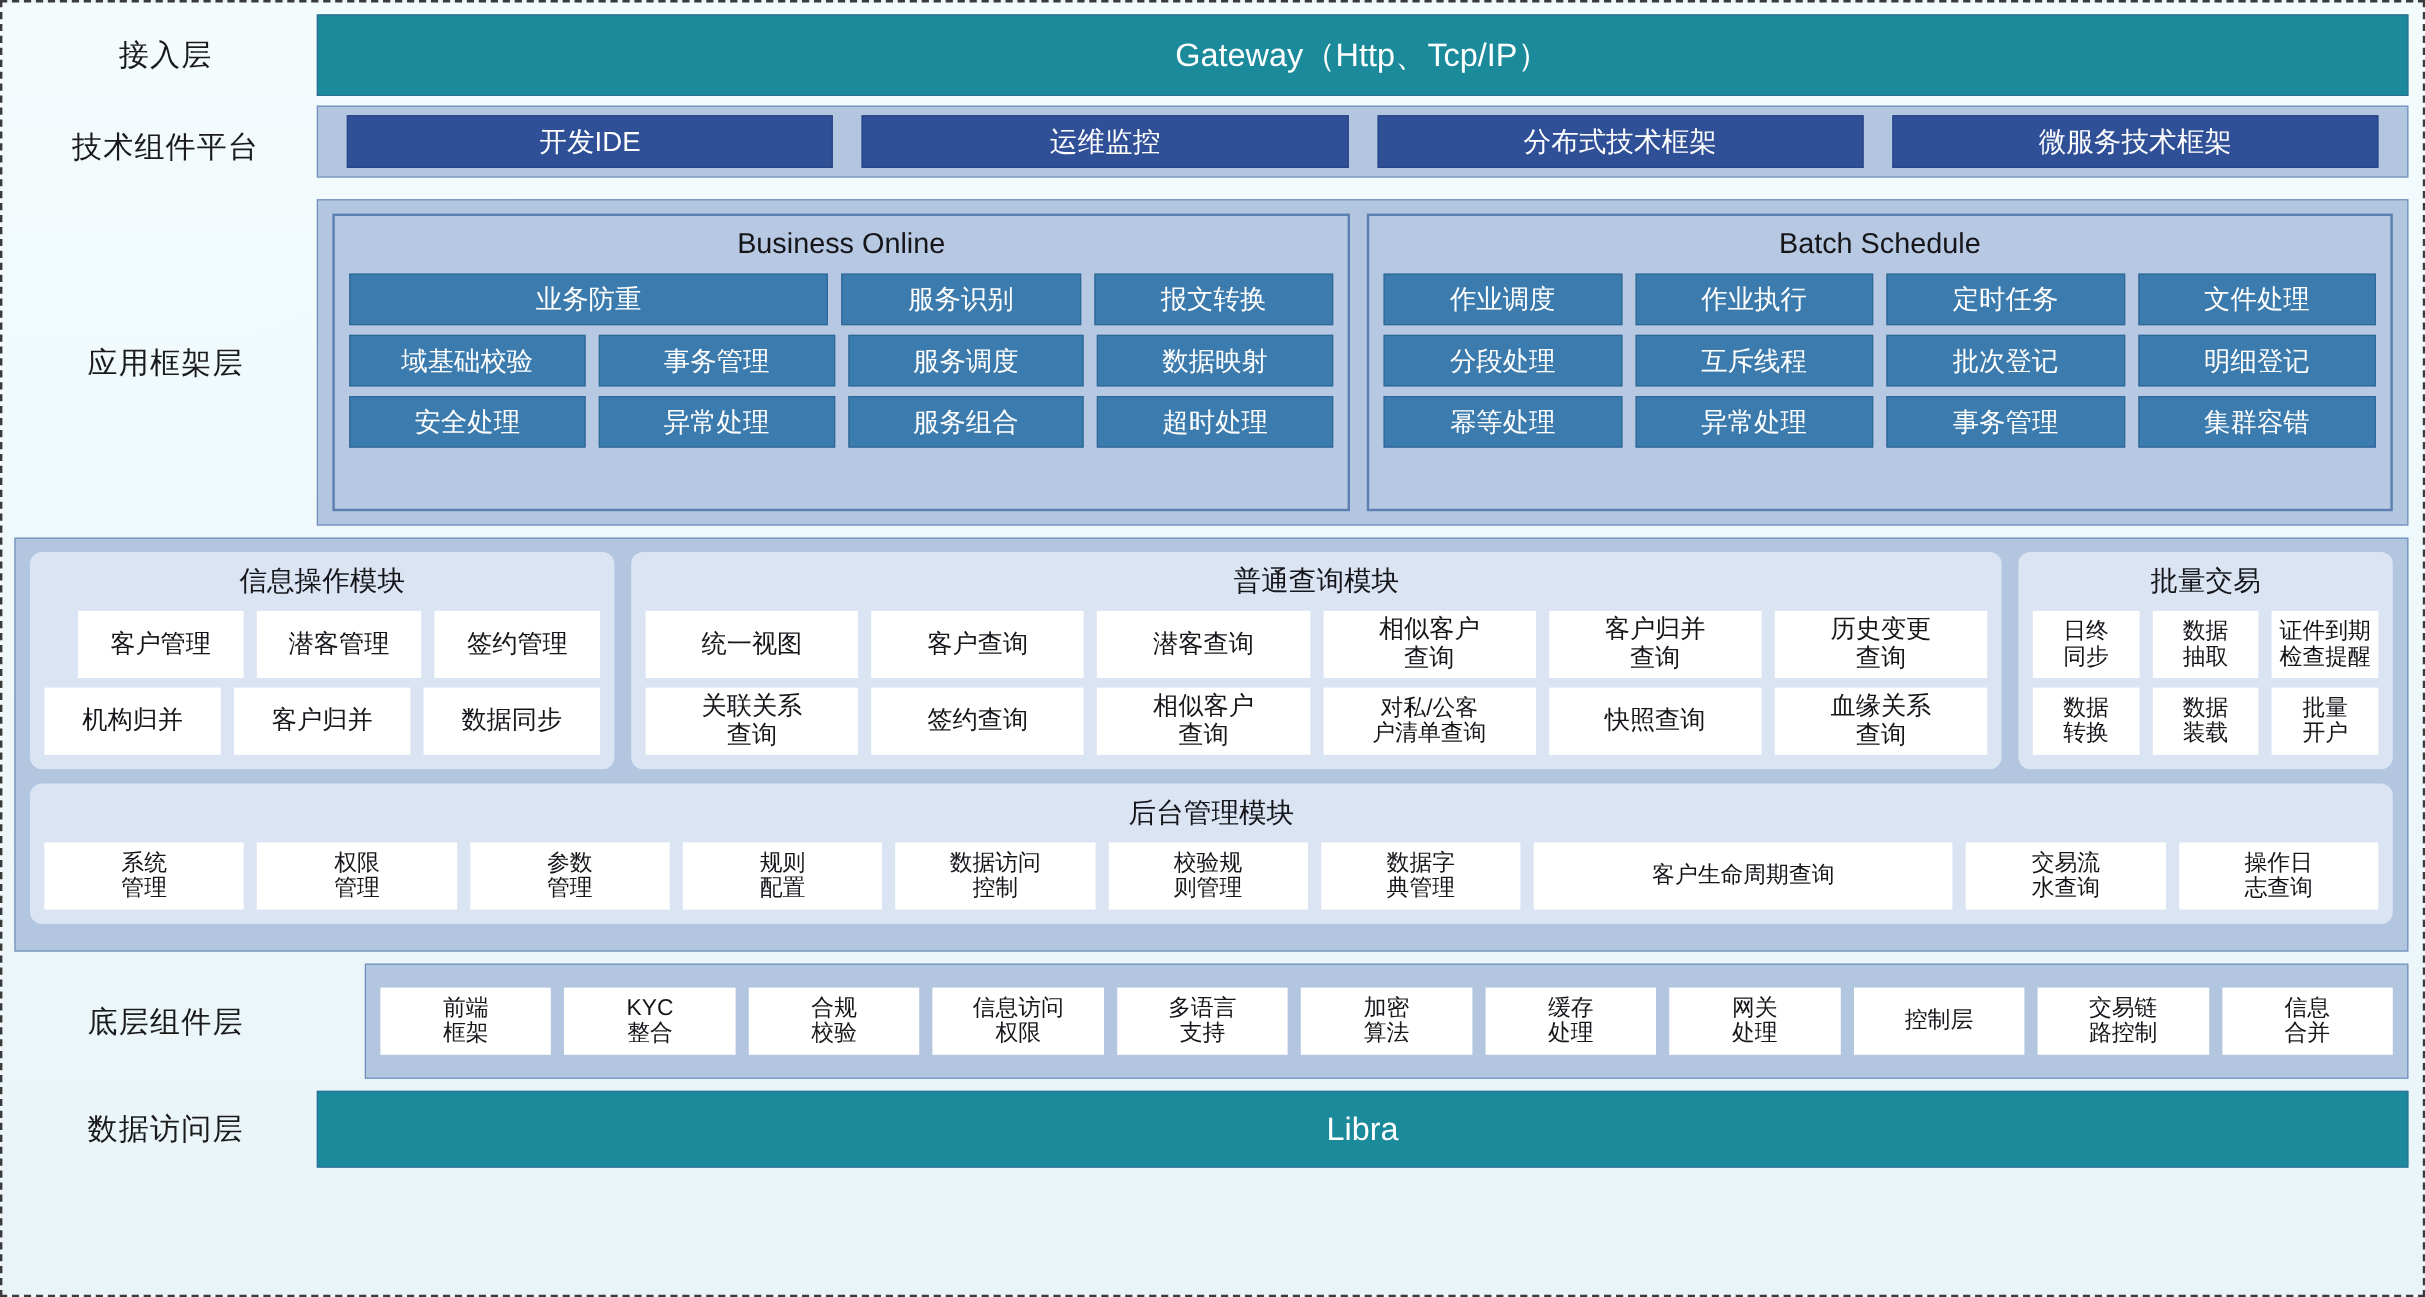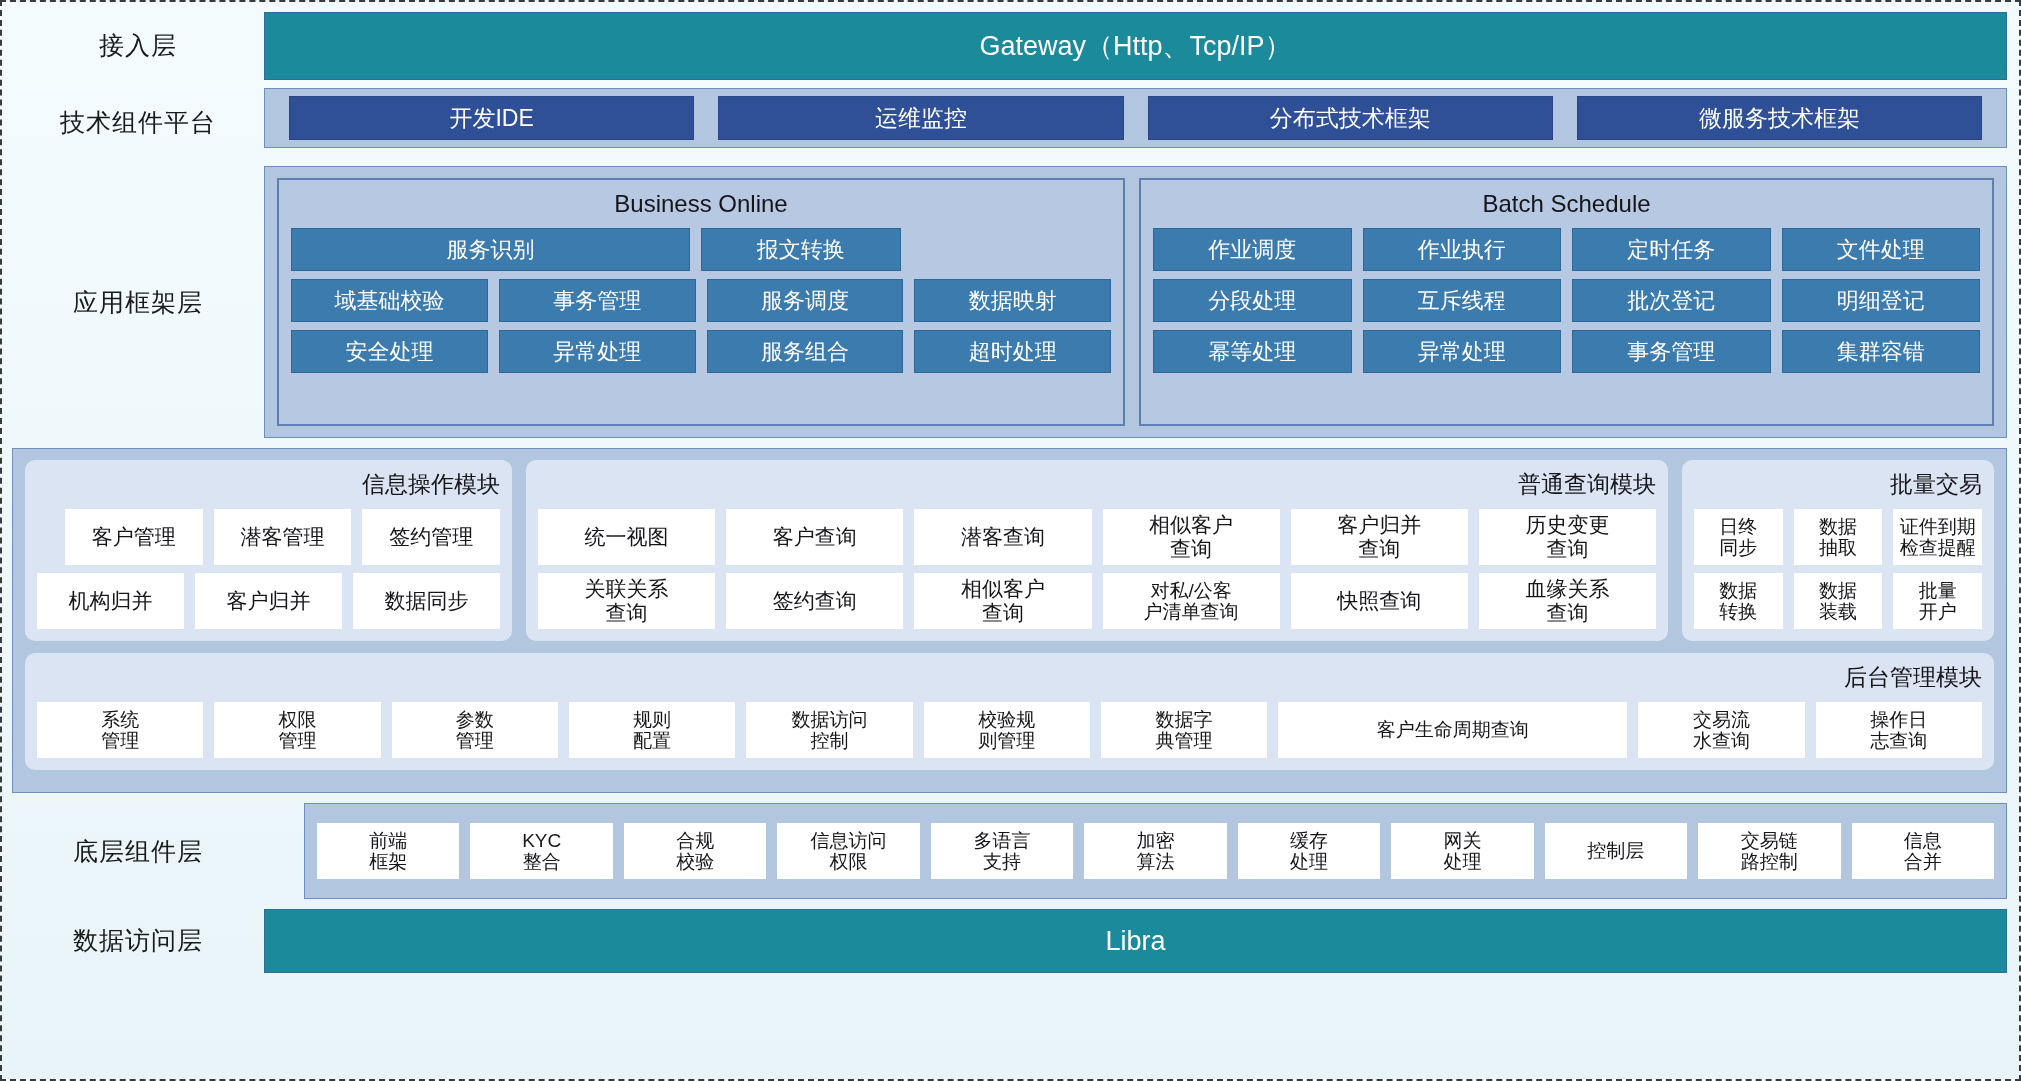--- a/index.html
+++ b/index.html
@@ -83,21 +83,21 @@
   }
   
   .svc-wrap{display:flex;gap:14px;}
   .svc-card{
     background:#dbe4f3;
     border-radius:10px;
     padding:6px 12px 12px 12px;
     box-sizing:border-box;
   }
   .svc-title{
-    text-align:right;font-size:23px;color:#15151a;
+    text-align:center;font-size:23px;color:#15151a;
     margin:3px 0 9px 0;
   }
   .white-cell{
     background:#ffffff;
     color:#15151a;
     font-size:21px;
     min-height:56px;
     display:flex;align-items:center;justify-content:center;
     text-align:center;line-height:1.12;
     padding:3px 4px;box-sizing:border-box;
@@ -153,20 +153,21 @@
 
   <div class="rowline" style="height:272px;">
     <div class="rowlabel">应用框架层</div>
     <div class="rowbody">
       <div class="panel-outer" style="height:100%;">
         <div class="frame-row" style="height:100%;">
 
           <div class="frame-box" style="flex:0 0 848px;">
             <div class="frame-title">Business Online</div>
             <div class="grid" style="grid-template-columns:2fr 1fr 1fr;">
+              <div class="blue-cell">业务防重</div>
               <div class="blue-cell">服务识别</div>
               <div class="blue-cell">报文转换</div>
             </div>
             <div class="gap-xs"></div>
             <div class="grid" style="grid-template-columns:repeat(4,1fr);">
               <div class="blue-cell">域基础校验</div>
               <div class="blue-cell">事务管理</div>
               <div class="blue-cell">服务调度</div>
               <div class="blue-cell">数据映射</div>
             </div>

